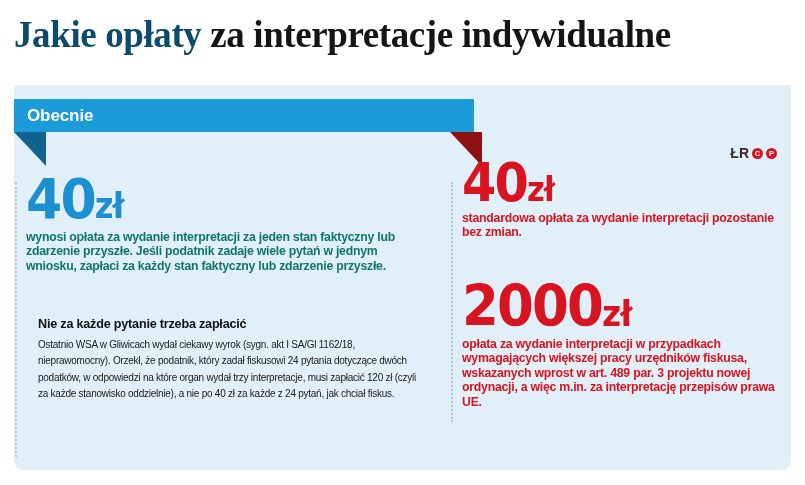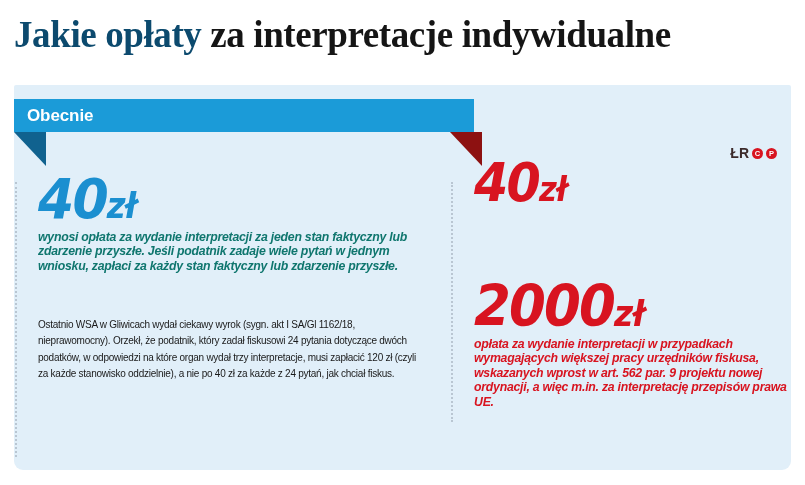--- a/index.html
+++ b/index.html
@@ -64,21 +64,21 @@
   .fold-red{border-color:#8d1111 transparent transparent transparent;}
 
   
   .dotted{
     position:absolute;left:1px;top:97px;width:0;height:275px;
     border-left:2px dotted #b9c6d2;
   }
   .dotted-right{left:1px;top:97px;height:240px;}
 
   
-  .block{position:absolute;left:24px;font-style:italic;}
+  .block{position:absolute;left:12px;}
 
   .bignum{
     font-family:"DejaVu Sans","Liberation Sans",sans-serif;
     font-weight:700;
     letter-spacing:-2px;
     line-height:0.94;
     white-space:nowrap;
     transform:scaleX(0.93);
     transform-origin:left center;
   }
@@ -166,20 +166,21 @@
       <div class="fold fold-blue"></div>
 
       <div class="block l-fig">
         <div class="bignum bignum-blue">
           <span>40</span><span class="cur">zł</span>
         </div>
         <div class="cap cap-blue">wynosi opłata za wydanie interpretacji za jeden stan faktyczny lub zdarzenie przyszłe. Jeśli podatnik zadaje wiele pytań w jednym wniosku, zapłaci za każdy stan faktyczny lub zdarzenie przyszłe.</div>
       </div>
 
       <div class="article">
+        <h3>Nie za każde pytanie trzeba zapłacić</h3>
         <p>Ostatnio WSA w Gliwicach wydał ciekawy wyrok (sygn. akt I SA/Gl 1162/18, nieprawomocny). Orzekł, że podatnik, który zadał fiskusowi 24 pytania dotyczące dwóch podatków, w odpowiedzi na które organ wydał trzy interpretacje, musi zapłacić 120 zł (czyli za każde stanowisko oddzielnie), a nie po 40 zł za każde z 24 pytań, jak chciał fiskus.</p>
       </div>
 
     </div>
 
     <div class="col col-right">
 
       <div class="dotted dotted-right"></div>
 
       <div class="fold fold-red"></div>
@@ -187,25 +188,26 @@
       <div class="mark">
         <span class="mark-initials">ŁR</span>
         <span class="mark-circle">C</span>
         <span class="mark-circle">P</span>
       </div>
 
       <div class="block r-fig1">
         <div class="bignum bignum-red">
           <span>40</span><span class="cur">zł</span>
         </div>
+        <div class="cap cap-red">standardowa opłata za wydanie interpretacji pozostanie bez zmian.</div>
       </div>
 
       <div class="block r-fig2">
         <div class="bignum bignum-red">
           <span>2000</span><span class="cur">zł</span>
         </div>
-        <div class="cap cap-red">opłata za wydanie interpretacji w przypadkach wymagających większej pracy urzędników fiskusa, wskazanych wprost w art. 562 par. 9 projektu nowej ordynacji, a więc m.in. za interpretację przepisów prawa UE.</div>
+        <div class="cap cap-red">opłata za wydanie interpretacji w przypadkach wymagających większej pracy urzędników fiskusa, wskazanych wprost w art. 489 par. 3 projektu nowej ordynacji, a więc m.in. za interpretację przepisów prawa UE.</div>
       </div>
 
     </div>
 
   </div>
 </div>
 
 </body></html>

